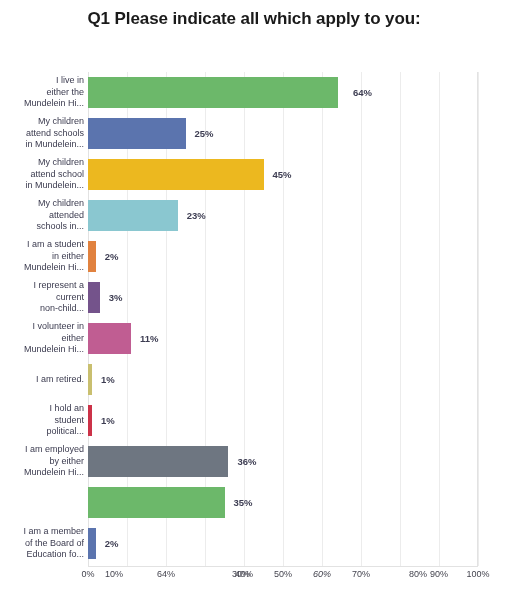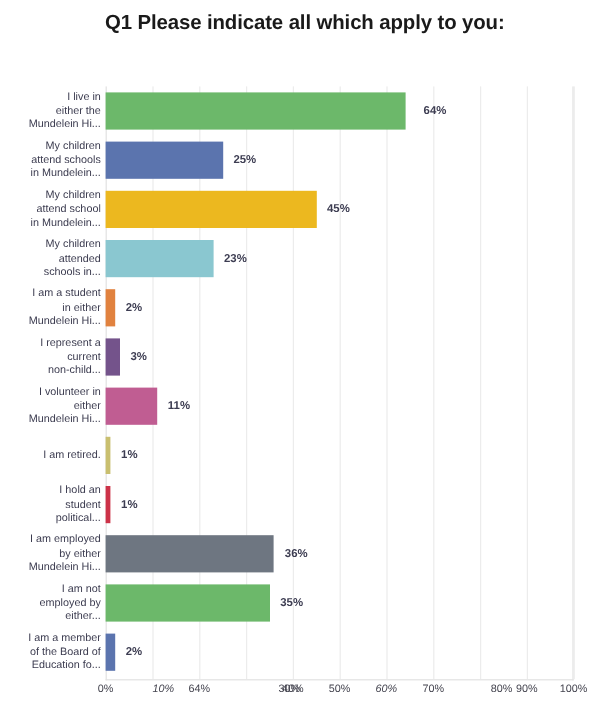--- a/index.html
+++ b/index.html
@@ -245,42 +245,37 @@
       <div class="row" style="top: 369px;">
         <div class="row-label" title="I am employed by either Mundelein Hi...">
           <span>I am employed</span>
           <span>by either</span>
           <span>Mundelein Hi...</span>
         </div>
         <div class="bar" style="width: 140.4px; background: rgb(110, 118, 129);"></div>
         <div class="bar-value" style="left: 237.4px;">36%</div>
       </div>
       <div class="row" style="top: 410px;">
-        <div class="row-label" title="I am not employed by either...">
-          <span>I am not</span>
-          <span>employed by</span>
-          <span>either...</span>
-        </div>
         <div class="bar" style="width: 136.5px; background: rgb(108, 184, 106);"></div>
         <div class="bar-value" style="left: 233.5px;">35%</div>
       </div>
       <div class="row" style="top: 451px;">
         <div class="row-label" title="I am a member of the Board of Education fo...">
           <span>I am a member</span>
           <span>of the Board of</span>
           <span>Education fo...</span>
         </div>
         <div class="bar" style="width: 7.8px; background: rgb(91, 116, 174);"></div>
         <div class="bar-value" style="left: 104.8px;">2%</div>
       </div>
     </div>
 
   <div id="xaxis">
       <div class="xtick" style="left: 0px;">0%</div>
-      <div class="xtick" style="left: 48px; font-style: italic;">10%</div>
+      <div class="xtick" style="left: 26px;">10%</div>
       <div class="xtick" style="left: 78px;">64%</div>
       <div class="xtick" style="left: 117px; margin-left: 36px;">30%</div>
       <div class="xtick" style="left: 156px;">40%</div>
       <div class="xtick" style="left: 195px;">50%</div>
       <div class="xtick" style="left: 234px; font-style: italic;">60%</div>
       <div class="xtick" style="left: 273px;">70%</div>
       <div class="xtick" style="left: 312px; padding-left: 36px;">80%</div>
       <div class="xtick" style="left: 351px;">90%</div>
       <div class="xtick" style="left: 390px;">100%</div>
     </div>

